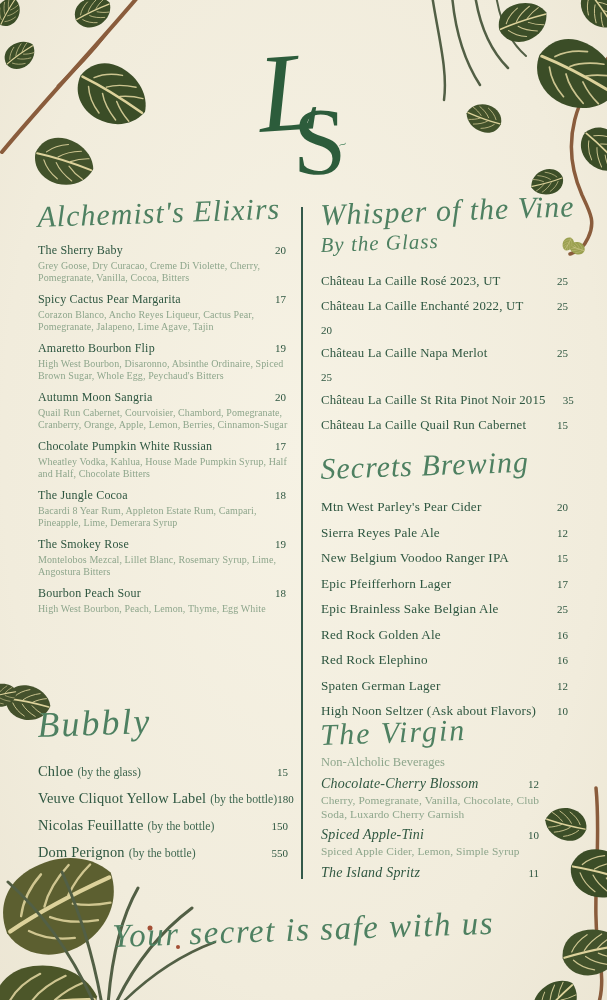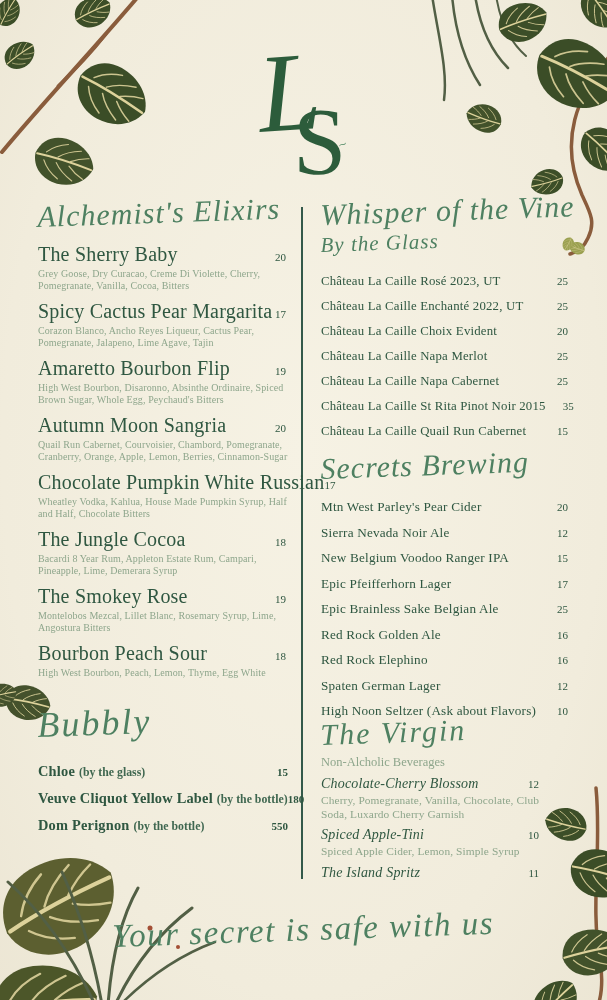--- a/index.html
+++ b/index.html
@@ -38,30 +38,30 @@
   .col-left{position:absolute;left:38px;top:200px;width:248px;}
   .divider{position:absolute;left:301px;top:207px;width:2px;height:672px;background:#33594a;}
   .col-right-wine{position:absolute;left:321px;top:198px;width:247px;}
   .col-right-brew{position:absolute;left:321px;top:452px;width:247px;}
   .col-right-virgin{position:absolute;left:321px;top:718px;width:247px;}
   .bubbly{position:absolute;left:38px;top:706px;width:250px;}
 
   .sec-head{margin-bottom:10px;}
   .item{margin-bottom:8px;}
   .row{display:flex;justify-content:space-between;align-items:baseline;white-space:nowrap;}
-  .name{font-size:20px;color:#2f5741;letter-spacing:.2px;}
+  .name{font-size:12px;color:#2f5741;letter-spacing:.2px;}
   .price{font-size:11px;color:#2f5741;margin-left:0;}
   .desc{font-size:10px;line-height:1.2;color:#8ea68c;margin-top:2px;width:254px;white-space:normal;letter-spacing:.1px;}
 
   .wine-list .row{margin-bottom:10px;gap:17px;}
   .wine-list .name{font-size:12.8px;}
   .brew-list .row{margin-bottom:9.5px;}
   .brew-list .name{font-size:13.2px;}
 
-  .bubbly .row{margin-bottom:9px;font-weight:bold;}
+  .bubbly .row{margin-bottom:9px;}
   .bubbly .name{font-size:14.4px;}
   .bubbly .note{font-size:11.8px;color:#3f6750;margin-left:4px;}
   .bubbly .h-main{font-size:36px;letter-spacing:2px;margin-bottom:14px;}
 
   .virgin-sub{font-size:12.5px;color:#8ea68c;margin:4px 0 6px 0;}
   .col-right-virgin .row{width:218px;}
   .col-right-virgin .name{font-size:14px;font-style:italic;}
   .col-right-virgin .item{margin-bottom:6px;}
 
   .footer{position:absolute;left:0;top:918px;width:607px;text-align:center;}
@@ -220,20 +220,24 @@
           <div class="row">
             <span><span class="name">Chloe</span><span class="note">(by the glass)</span></span>
             <span class="price">15</span>
           </div>
 
           <div class="row">
             <span><span class="name">Veuve Cliquot Yellow Label</span><span class="note">(by the bottle)</span></span>
             <span class="price">180</span>
           </div>
 
+          <div class="row">
+            <span><span class="name">Nicolas Feuillatte</span><span class="note">(by the bottle)</span></span>
+            <span class="price">150</span>
+          </div>
 
           <div class="row">
             <span><span class="name">Dom Perignon</span><span class="note">(by the bottle)</span></span>
             <span class="price">550</span>
           </div>
         </div>
     </div>
 
     <div class="col-right-wine">
       <div class="script h-main">Whisper of the Vine</div>
@@ -244,31 +248,29 @@
             <span class="name">Château La Caille Rosé 2023, UT</span>
             <span class="price">25</span>
           </div>
 
           <div class="row">
             <span class="name">Château La Caille Enchanté 2022, UT</span>
             <span class="price">25</span>
           </div>
 
           <div class="row">
-            <span class="name">Château La Caille Choix Evident</span>
             <span class="price">20</span>
           </div>
 
           <div class="row">
             <span class="name">Château La Caille Napa Merlot</span>
             <span class="price">25</span>
           </div>
 
           <div class="row">
-            <span class="name">Château La Caille Napa Cabernet</span>
             <span class="price">25</span>
           </div>
 
           <div class="row">
             <span class="name">Château La Caille St Rita Pinot Noir 2015</span>
             <span class="price">35</span>
           </div>
 
           <div class="row">
             <span class="name">Château La Caille Quail Run Cabernet</span>
@@ -280,21 +282,21 @@
     <div class="col-right-brew">
       <div class="script h-main" style="margin-bottom:14px;">Secrets Brewing</div>
       <div class="brew-list">
 
           <div class="row">
             <span class="name">Mtn West Parley's Pear Cider</span>
             <span class="price">20</span>
           </div>
 
           <div class="row">
-            <span class="name">Sierra Nevada Noir Ale</span>
+            <span class="name">Sierra Reyes Pale Ale</span>
             <span class="price">12</span>
           </div>
 
           <div class="row">
             <span class="name">New Belgium Voodoo Ranger IPA</span>
             <span class="price">15</span>
           </div>
 
           <div class="row">
             <span class="name">Epic Pfeifferhorn Lager</span>

